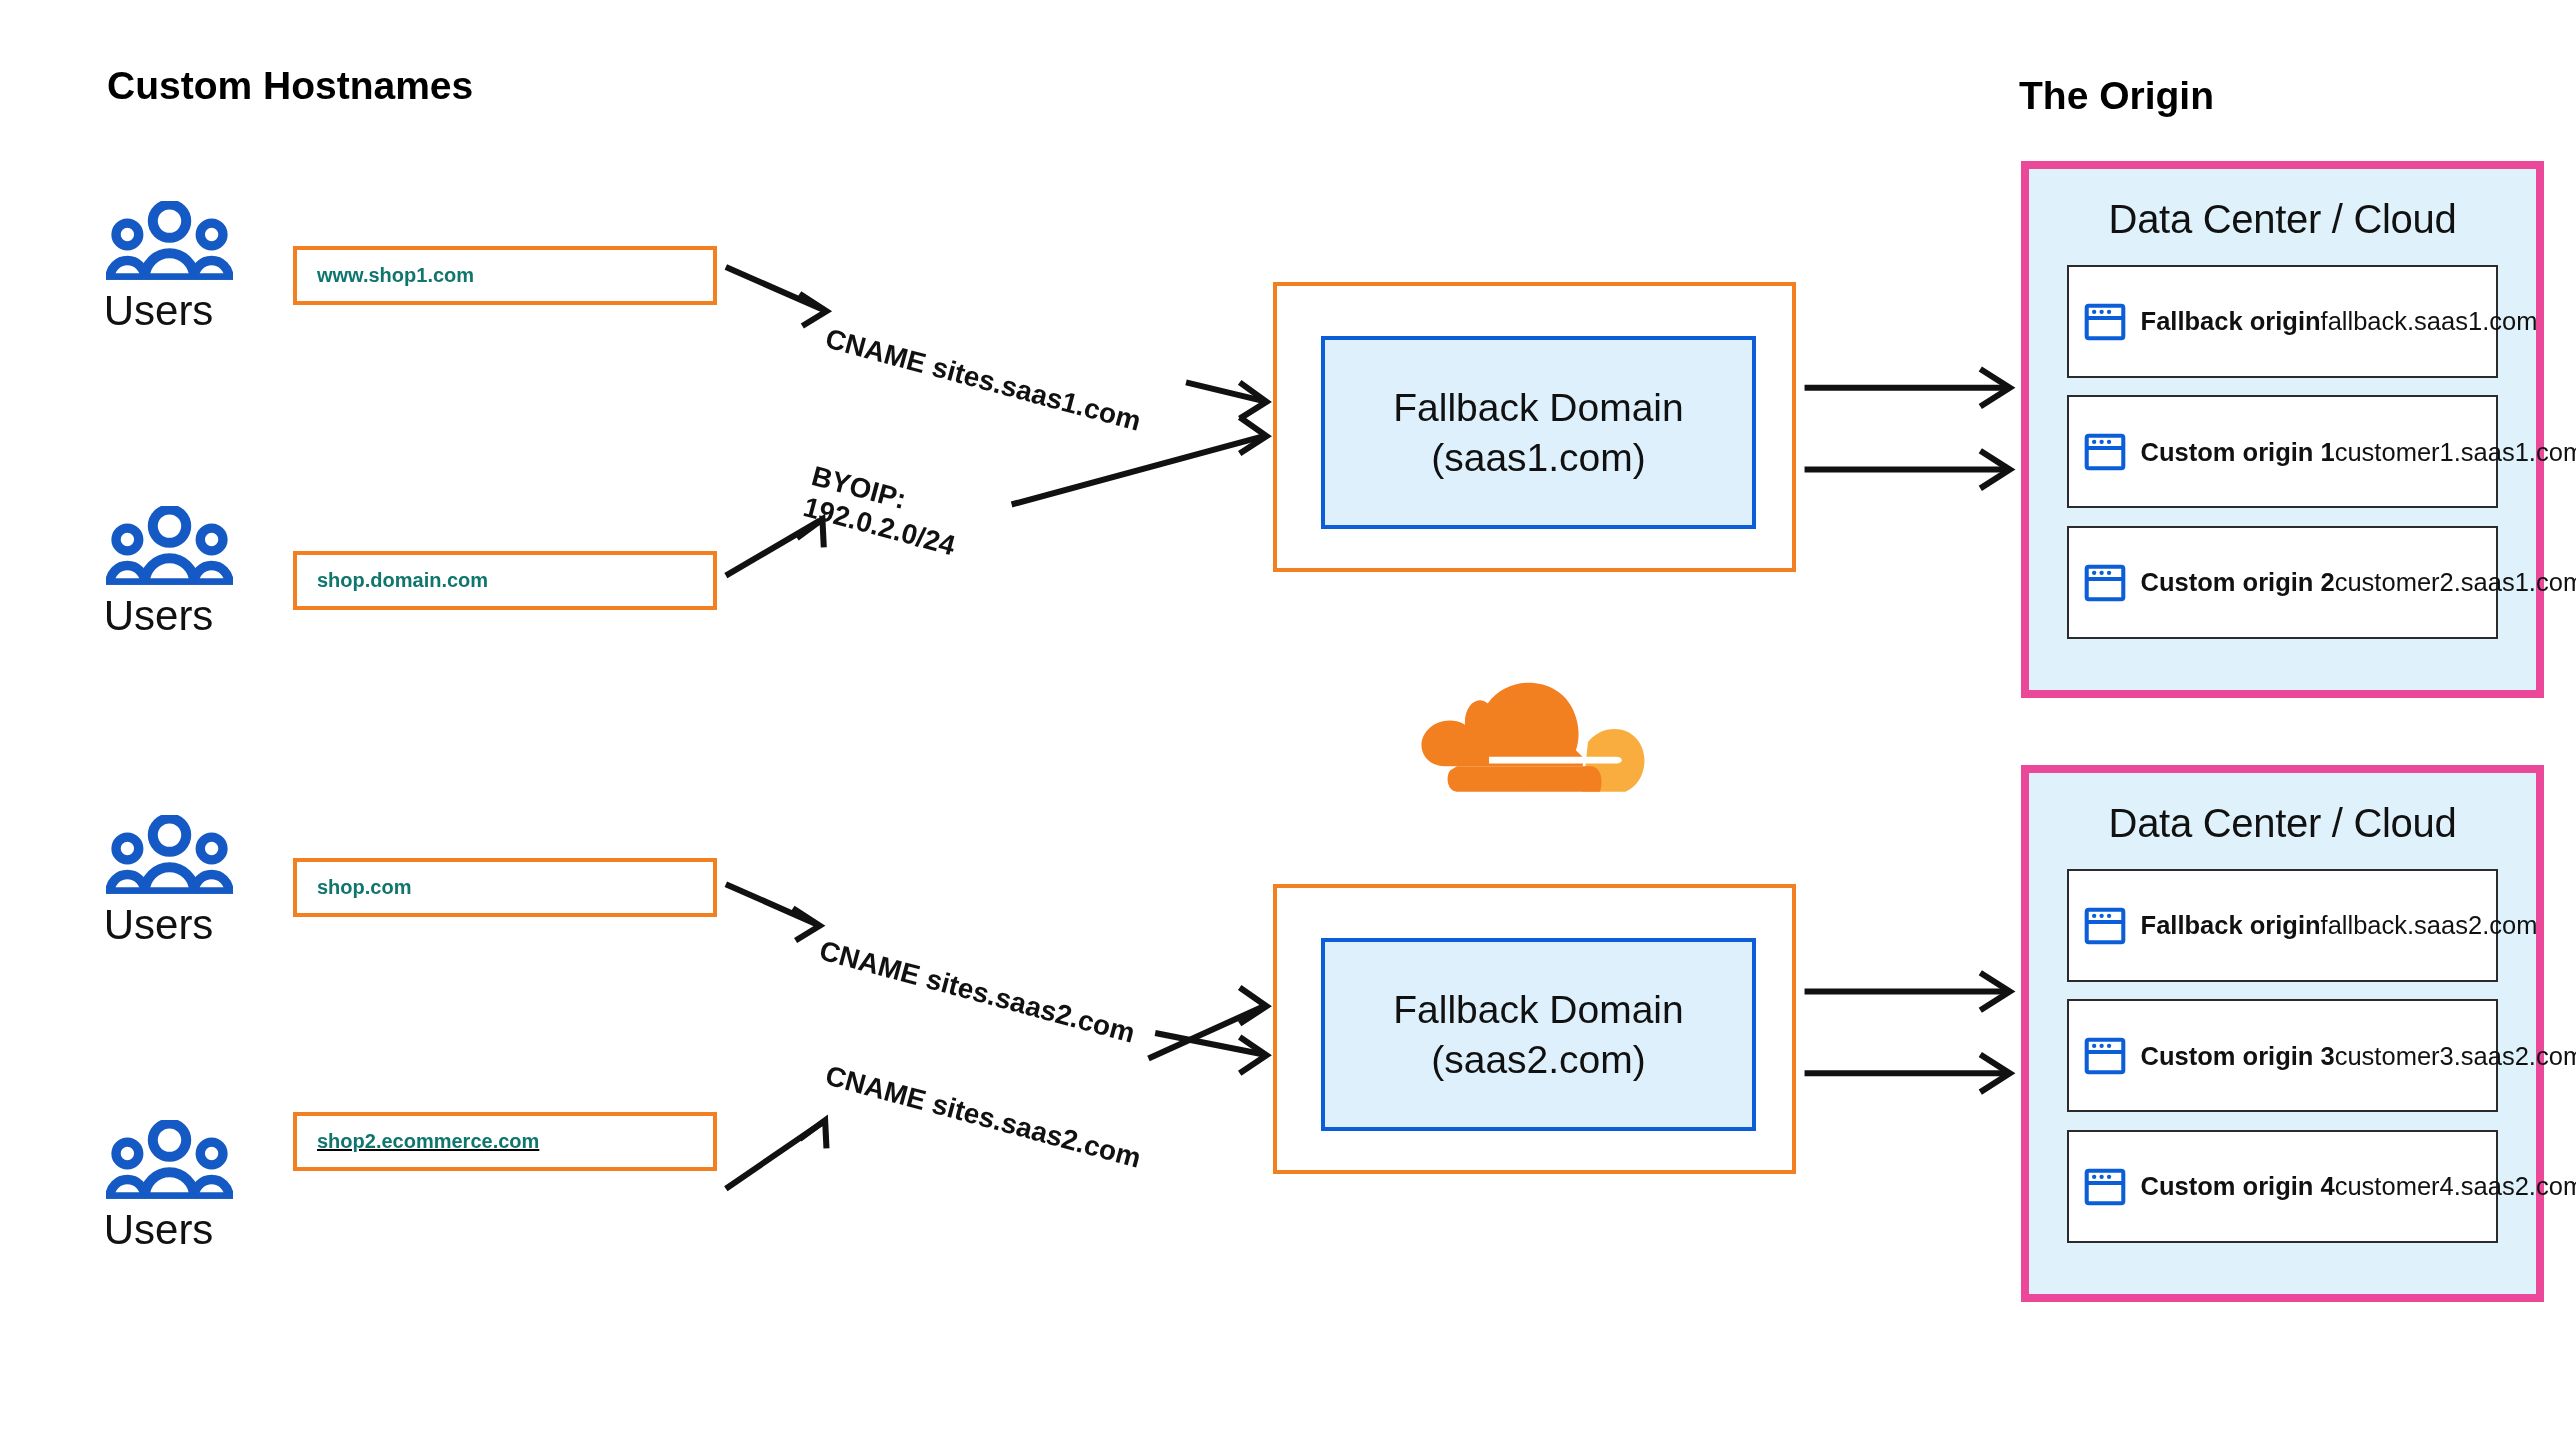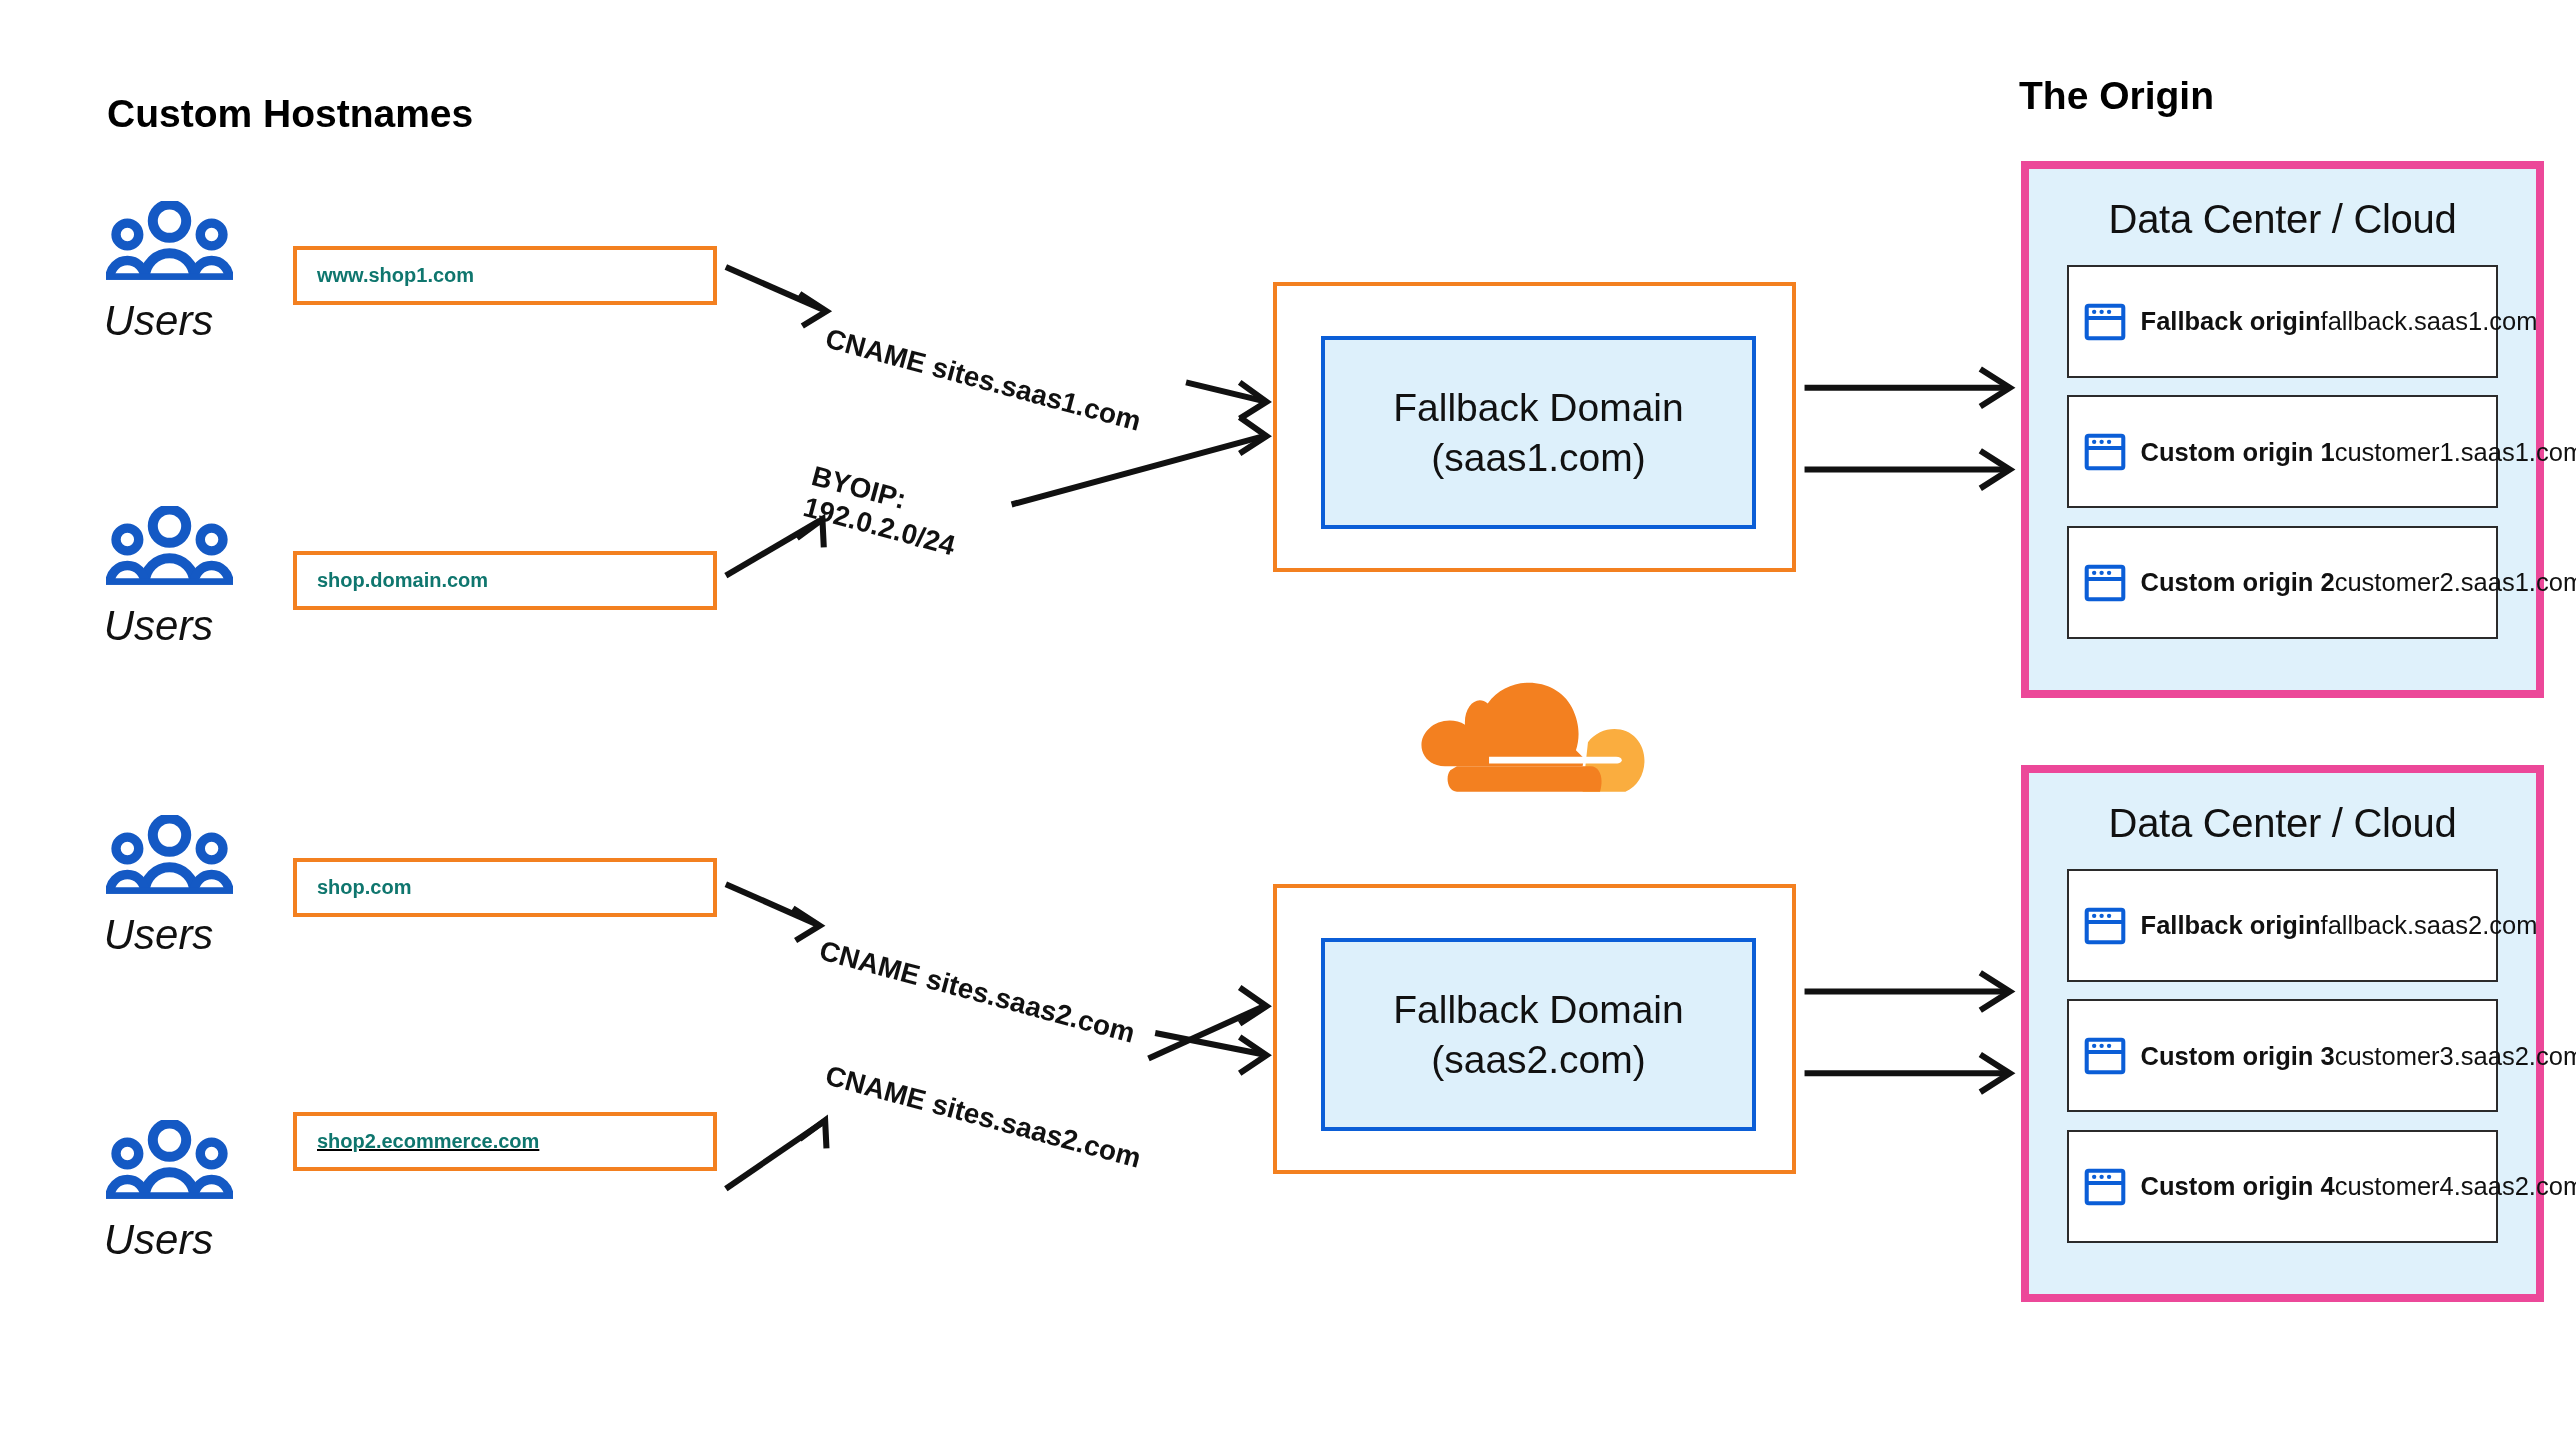--- a/index.html
+++ b/index.html
@@ -22,40 +22,39 @@
 
   
   .col-heading {
     position: absolute;
     font-weight: bold;
     font-size: 39px;
     color: #000000;
     letter-spacing: 0px;
     white-space: nowrap;
   }
-  #heading-custom-hostnames { left: 107px;  top: 92px; }
+  #heading-custom-hostnames { left: 107px;  top: 64px; }
   #heading-the-origin       { left: 2019px; top: 74px; }
 
   
   .users-group {
     position: absolute;
     width: 201px;
   }
   .users-icon {
     display: block;
     margin-left: 5.4px;
   }
   .users-label {
     font-size: 42px;
     color: #111111;
     line-height: 1;
-    margin-top: 18px;
+    margin-top: 8px;
     margin-left: 2.7px;
     white-space: nowrap;
-    font-style: italic;
   }
   #users-group-1 { left: 101px; top: 201px; }
   #users-group-2 { left: 101px; top: 506px; }
   #users-group-3 { left: 101px; top: 815px; }
   #users-group-4 { left: 101px; top: 1120px; }
 
   
   .hostname-box {
     position: absolute;
     box-sizing: border-box;

